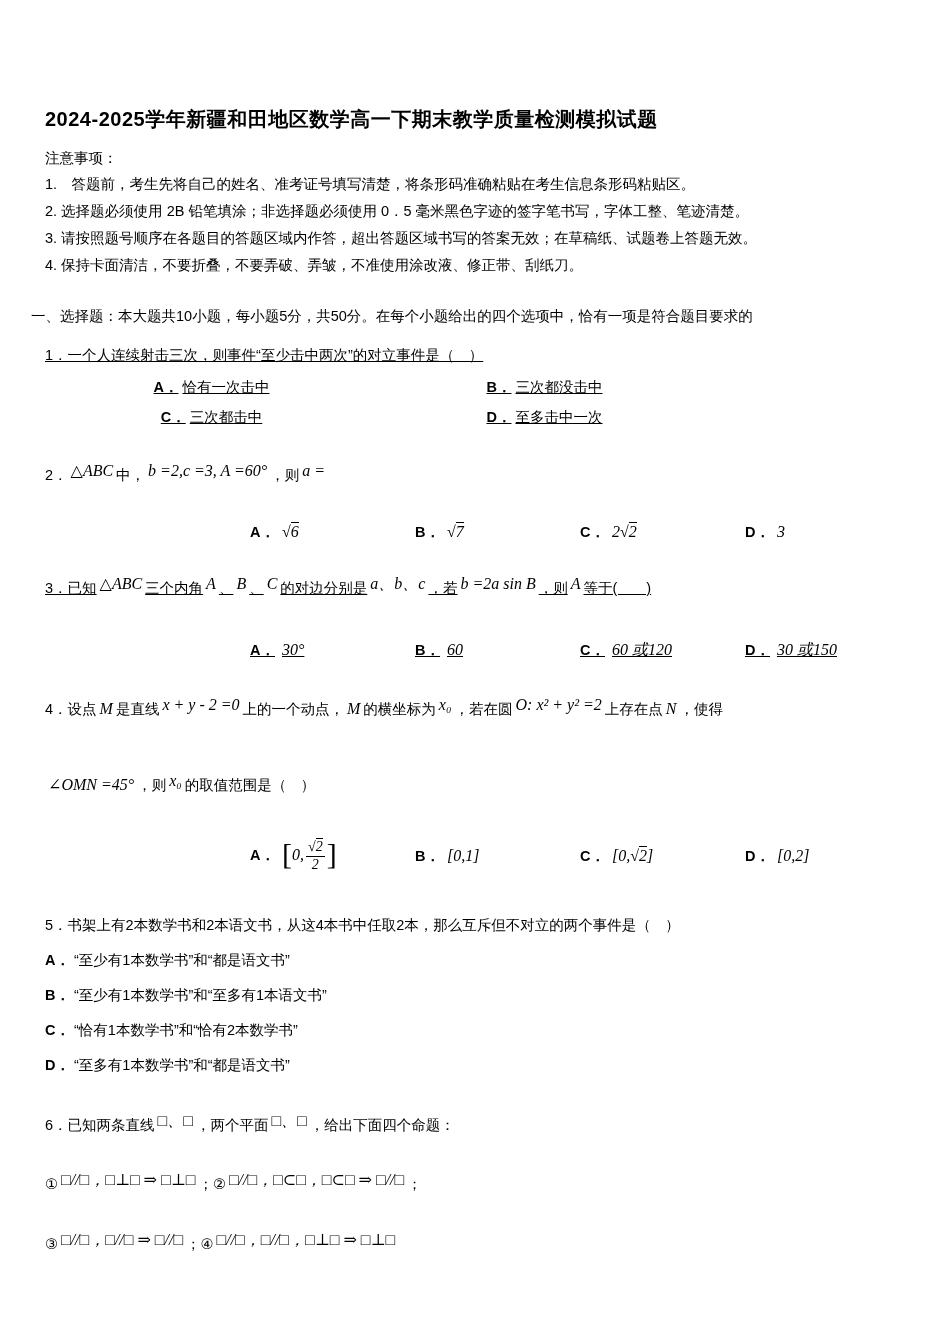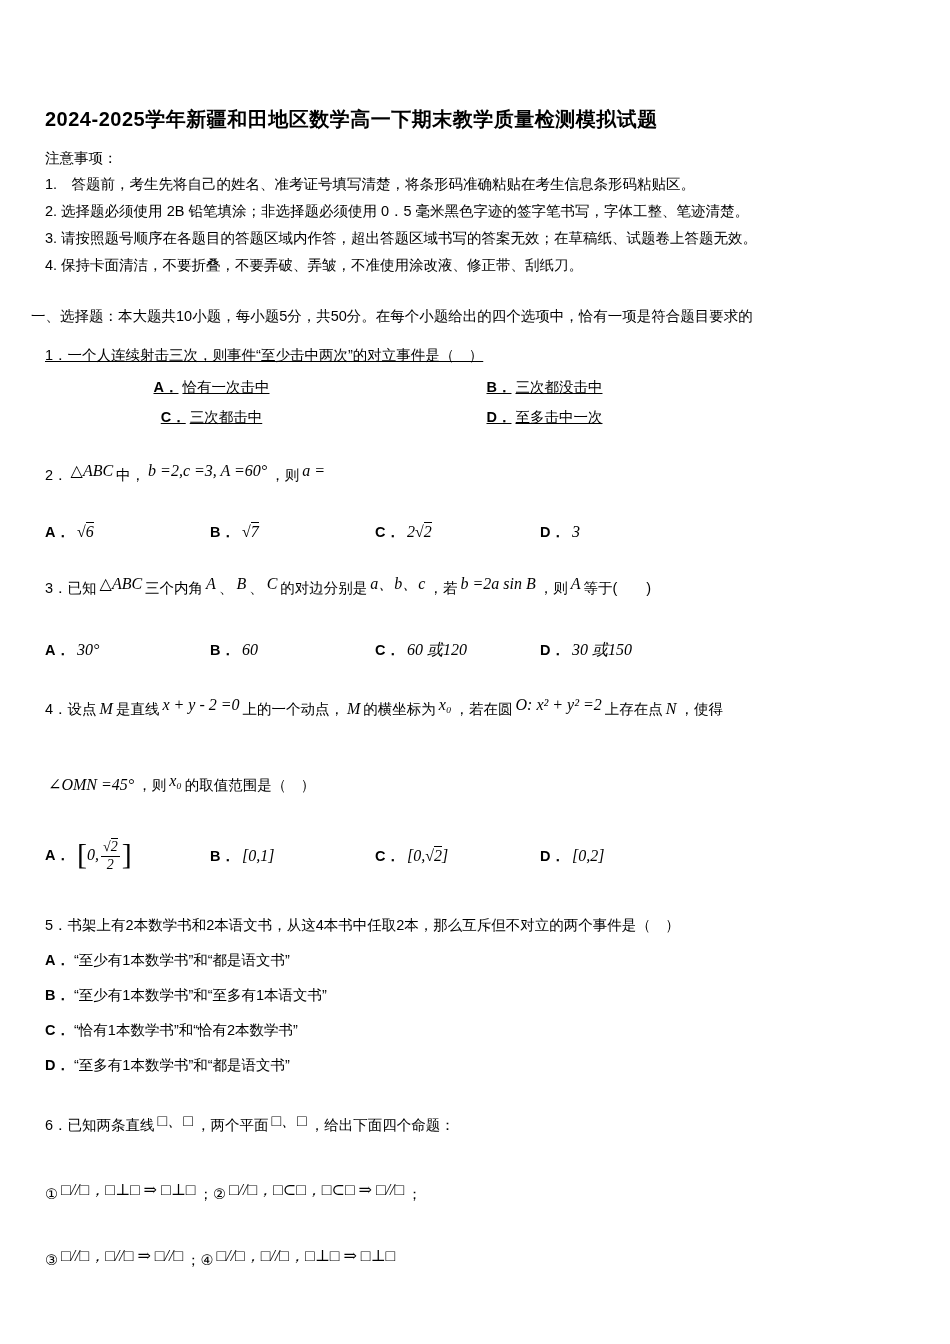--- a/index.html
+++ b/index.html
@@ -39,36 +39,36 @@
   .frac {
     display: inline-flex; flex-direction: column; align-items: center;
     vertical-align: middle; font-size: 14px; line-height: 1.15; margin: 0 2px;
   }
   .frac .num { border-bottom: 1px solid #000; padding: 0 2px 1px 2px; }
   .bb { font-size: 30px; font-weight: 300; font-style: normal; vertical-align: middle; position: relative; top: -2px; }
 
   .optrow2 { display: flex; margin-top: 11px; text-align: center; }
   .optrow2 .opt { width: 333px; }
 
-  .opts4 { display: flex; align-items: center; }
+  .opts4 { display: flex; align-items: center; justify-content: flex-end; }
   .opts4 .opt { width: 165px; }
 
   .optline { margin-top: 12px; line-height: 23px; }
 
   .q1 { margin-top: 16px; text-decoration: underline; }
   .q2 { margin-top: 36px; }
   .q2 .opts4 { margin-top: 36px; }
-  .q3 { margin-top: 34px; }
+  .q3 { margin-top: 34px; text-decoration: underline; }
   .q3 .opts4 { margin-top: 40px; }
   .q4 { margin-top: 36px; }
   .q4 .stem-line2 { margin-top: 52px; }
   .q4 .opts4 { margin-top: 42px; }
   .q5 { margin-top: 40px; }
   .q6 { margin-top: 36px; }
-  .q6 .prop-line { margin-top: 48px; line-height: 18px; }
+  .q6 .prop-line { margin-top: 34px; line-height: 26px; }
 </style>
 </head>
 <body>
 
 <div class="page">
 
   <h1 class="title">2024-2025学年新疆和田地区数学高一下期末教学质量检测模拟试题</h1>
 
   <div class="notice">
     <div class="notice-head">注意事项：</div>

